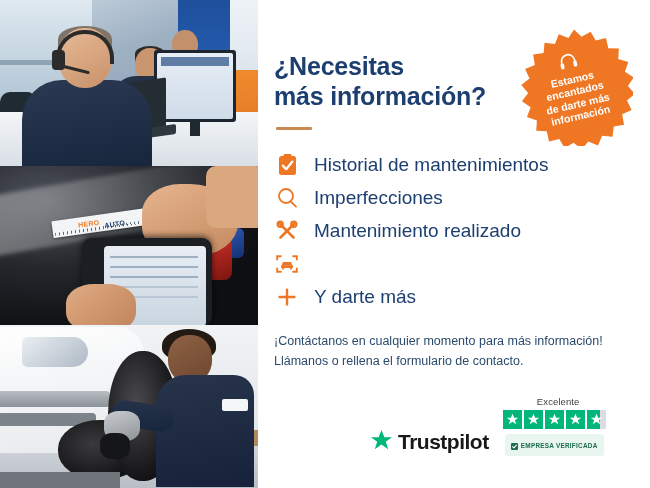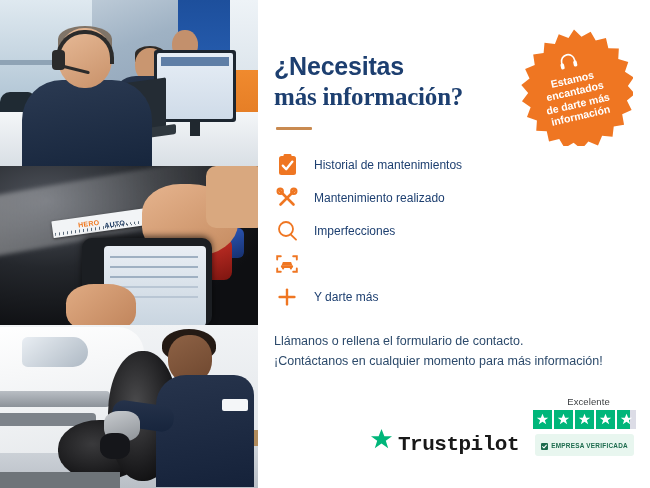--- a/index.html
+++ b/index.html
@@ -119,43 +119,43 @@
            background:linear-gradient(170deg,#26334b,#16243c);transform:rotate(8deg);}
   .p3 .glove{position:absolute;right:118px;top:86px;width:36px;height:30px;border-radius:40%;
            background:linear-gradient(160deg,#c9ccd0,#8d9297);}
   .p3 .glove2{position:absolute;right:128px;top:108px;width:30px;height:26px;border-radius:40%;background:#15161a;}
 
   
   .content { flex:1; position:relative; padding:52px 24px 0 16px; }
 
   h1.title { color:#1d3f70; font-size:25px; line-height:1.18; font-weight:bold;
              letter-spacing:-0.2px; max-width:230px; }
-  h1.title .l2 { display:block;font-family:Liberation Serif, serif; }
+  h1.title .l2 { display:block; }
   .rule { width:36px; height:3px; background:#c98a50; margin:16px 0 18px 2px; border-radius:1px; }
 
   ul.features { list-style:none; }
   ul.features li { display:flex; align-items:center; height:33px; }
   .ficon { width:26px; height:26px; flex:0 0 26px; margin-right:14px;
            display:flex; align-items:center; justify-content:center; }
-  .flabel { color:#1d3f70; font-size:12px; }
+  .flabel { color:#1d3f70; font-size:19px; }
 
   .contact { margin-top:18px; color:#2c4a6b; font-size:12.5px; line-height:1.62; }
 
   
   .badge { position:absolute; right:17px; top:28px; width:118px; height:118px; }
   .badge .burst { position:absolute; inset:0; }
   .badge .inner { position:absolute; inset:0; display:flex; flex-direction:column;
                   align-items:center; justify-content:center; transform:rotate(-13deg); }
   .badge .hs { margin-bottom:1px; }
   .badge .btxt { color:#ffffff; font-size:10.5px; font-weight:bold; line-height:1.18;
                  text-align:center; width:96px; }
 
   
   .tp { position:absolute; left:112px; bottom:32px; display:flex; align-items:flex-end; gap:14px; }
-  .tplogo { display:flex; align-items:flex-end; gap:5px;font-family:Liberation Mono, monospace; }
+  .tplogo { display:flex; align-items:flex-start; gap:5px; }
   .tplogo .tpname { font-size:21px; font-weight:bold; color:#191919; letter-spacing:-0.5px; }
   .tpright { display:flex; flex-direction:column; align-items:center; gap:3px; }
   .tpexc { font-size:9.5px; color:#3d4043; letter-spacing:.1px;margin-left:8px; }
   .stars { display:flex; gap:2px; }
   .star { width:19px; height:19px; background:#00b67a; display:flex; align-items:center;
           justify-content:center; position:relative; }
   .star.partial { background:#dcdce6; }
   .star.partial .fill { position:absolute; left:0; top:0; bottom:0; width:70%; background:#00b67a; }
   .star svg { position:relative; z-index:2; }
   .verified { display:flex; align-items:center; gap:3px; background:#e8f6ef; border-radius:3px;
@@ -250,40 +250,40 @@
             <rect x="1" y="2" width="17" height="19" rx="2.5" fill="#ef7622"></rect>
             <rect x="5.5" y="0" width="8" height="4" rx="1.4" fill="#ef7622"></rect>
             <path d="M4.8 11.6 L8.2 15.2 L14.4 7.6" stroke="#fff" stroke-width="2.3" fill="none" stroke-linecap="round" stroke-linejoin="round"></path>
           </svg>
         </span>
         <span class="flabel">Historial de mantenimientos</span>
       </li>
 
       <li>
         <span class="ficon">
+          <svg width="21" height="21" viewBox="0 0 21 21">
+            <circle cx="9" cy="9" r="7" fill="none" stroke="#ef7622" stroke-width="1.8"></circle>
+            <line x1="13.6" y1="14.4" x2="19" y2="19.6" stroke="#ef7622" stroke-width="1.9" stroke-linecap="round"></line>
+          </svg>
+        </span>
+        <span class="flabel">Imperfecciones</span>
+      </li>
+
+      <li>
+        <span class="ficon">
           <svg width="22" height="22" viewBox="0 0 22 22">
             <g stroke="#ef7622" stroke-width="2.6" stroke-linecap="round">
               <line x1="4" y1="4" x2="17.5" y2="17.5"></line>
               <line x1="18" y1="4" x2="4.5" y2="17.5"></line>
             </g>
             <circle cx="4.2" cy="4.2" r="2.6" fill="none" stroke="#ef7622" stroke-width="2.2"></circle>
             <circle cx="17.8" cy="4.2" r="2.6" fill="none" stroke="#ef7622" stroke-width="2.2"></circle>
           </svg>
         </span>
         <span class="flabel">Mantenimiento realizado</span>
-      </li>
-
-      <li>
-        <span class="ficon">
-          <svg width="21" height="21" viewBox="0 0 21 21">
-            <circle cx="9" cy="9" r="7" fill="none" stroke="#ef7622" stroke-width="1.8"></circle>
-            <line x1="13.6" y1="14.4" x2="19" y2="19.6" stroke="#ef7622" stroke-width="1.9" stroke-linecap="round"></line>
-          </svg>
-        </span>
-        <span class="flabel">Imperfecciones</span>
       </li>
 
       <li>
         <span class="ficon">
           <svg width="22" height="20" viewBox="0 0 22 20">
             <g stroke="#ef7622" stroke-width="1.9" fill="none" stroke-linecap="round">
               <path d="M1.2 5.5 V2.2 H4.8"></path>
               <path d="M17.2 2.2 H20.8 V5.5"></path>
               <path d="M20.8 14.5 V17.8 H17.2"></path>
               <path d="M4.8 17.8 H1.2 V14.5"></path>
@@ -304,22 +304,22 @@
               <line x1="2.6" y1="10" x2="17.4" y2="10"></line>
             </g>
           </svg>
         </span>
         <span class="flabel">Y darte más</span>
       </li>
 
     </ul>
 
     <div class="contact">
+      <div>¡Contáctanos en cualquier momento para más información!</div>
       <div>Llámanos o rellena el formulario de contacto.</div>
-      <div>¡Contáctanos en cualquier momento para más información!</div>
     </div>
 
     <div class="badge">
       <svg class="burst" viewBox="0 0 120 120">
         <path fill="#ef7622" d="M60 1.5 l7.6 7.4 9.3-5.2 5.2 9.1 10.4-2.6 2.4 10.4 10.7 .2 -.6 10.6 10.2 3.1 -3.4 10.1 9 5.7 -6 8.8 7.2 7.9 -8.2 6.8 4.8 9.5 -9.6 4.5 1.9 10.5 -10.5 1.8 -1.2 10.6 -10.6-1.1 -4.2 9.8 -9.8-4.1 -6.9 8.1 -8.1-6.8 -9.1 5.5 -5.5-9.1 -10.4 2.5 -2.3-10.4 -10.7-.5 .7-10.6 -10.1-3.4 3.7-10 -8.8-6 6.3-8.6 -7-8.1 8.4-6.5 -4.5-9.7 9.8-4.2 -1.6-10.5 10.6-1.5 .9-10.6 10.6 1.4 3.9-9.9 9.9 3.8 z"></path>
       </svg>
       <div class="inner">
         <span class="hs">
           <svg width="18" height="16" viewBox="0 0 18 16">
             <path d="M2.4 10.4 V8.6 a6.6 6.6 0 0 1 13.2 0 v1.8" fill="none" stroke="#fff" stroke-width="1.6" stroke-linecap="round"></path>

